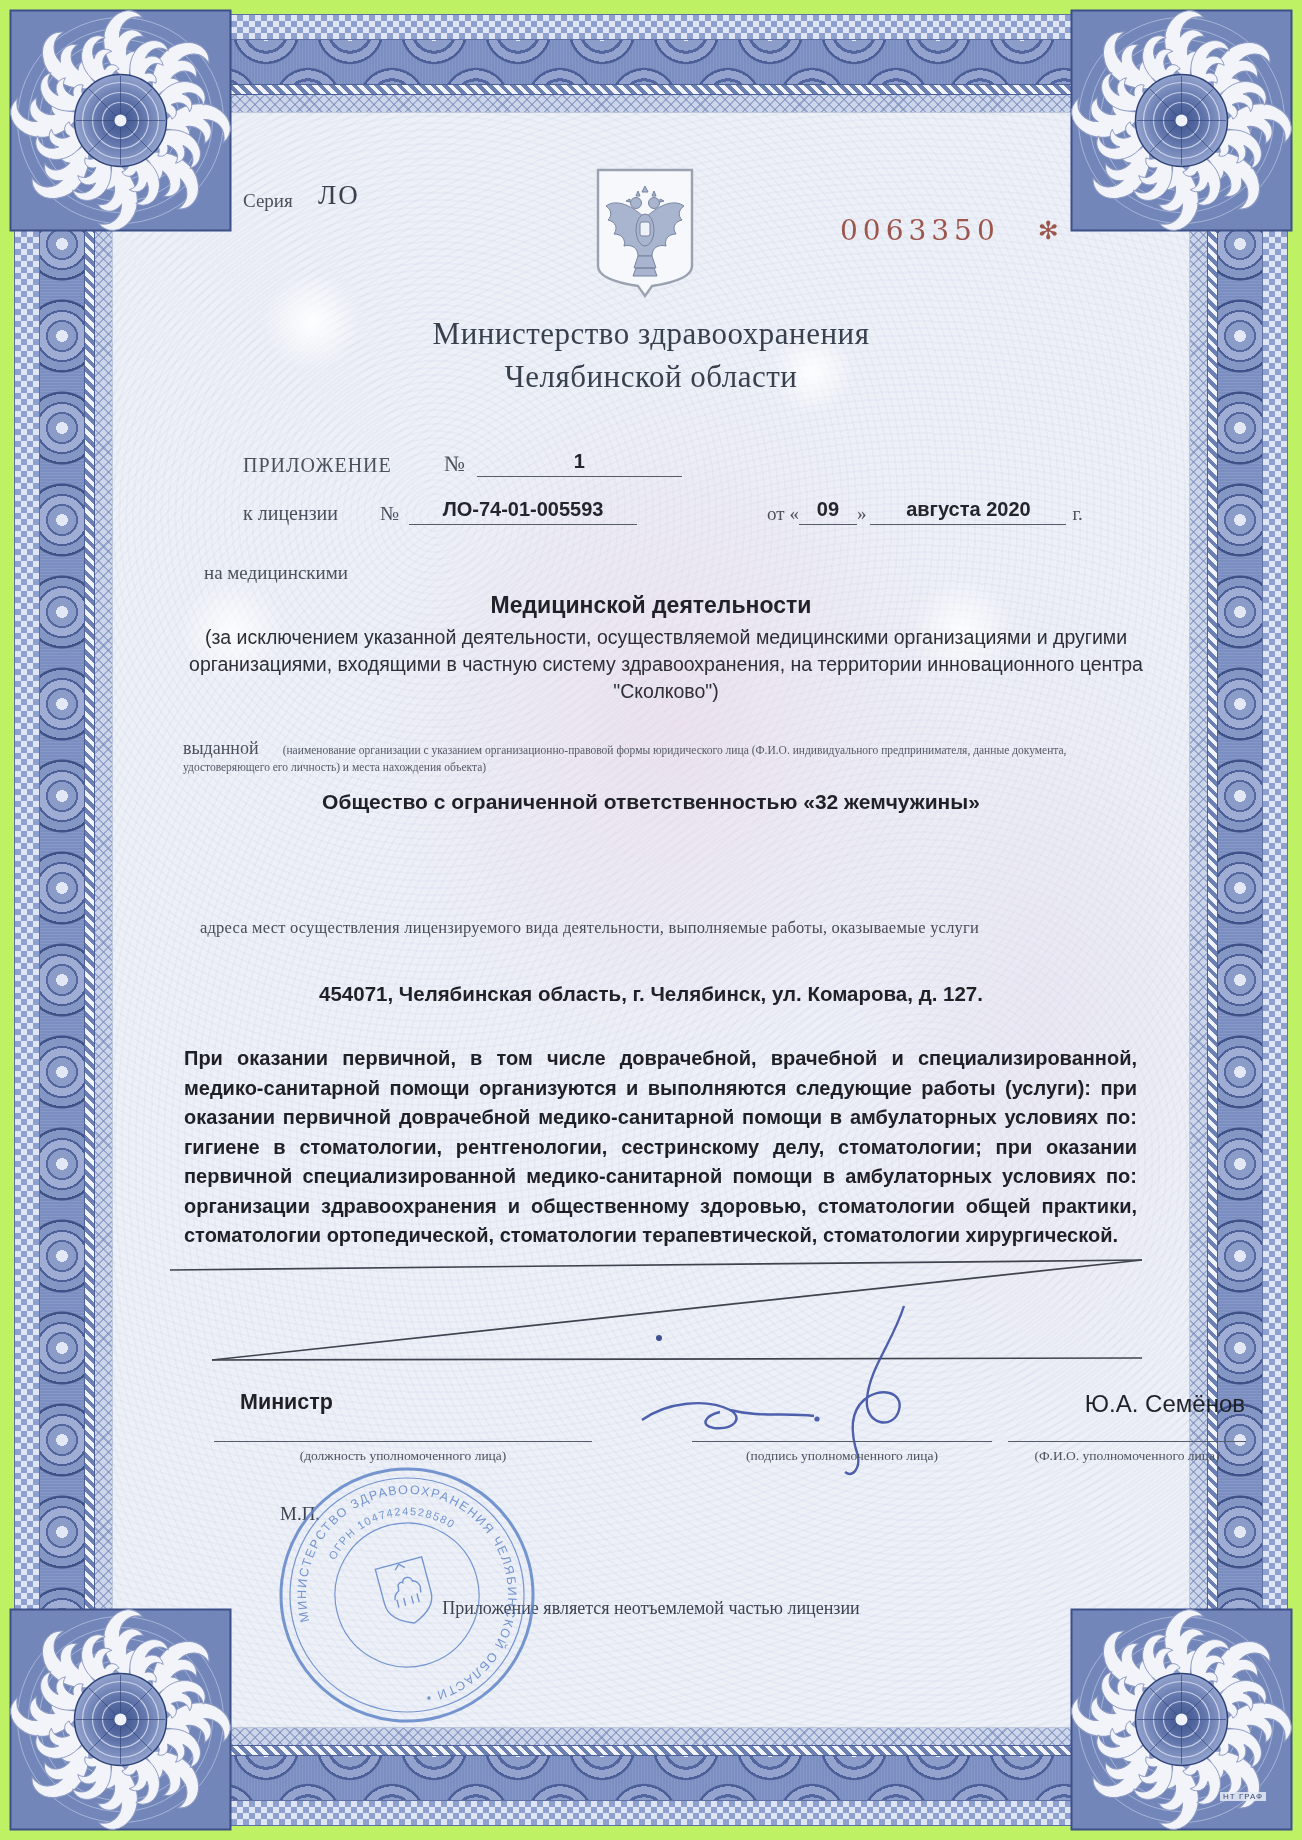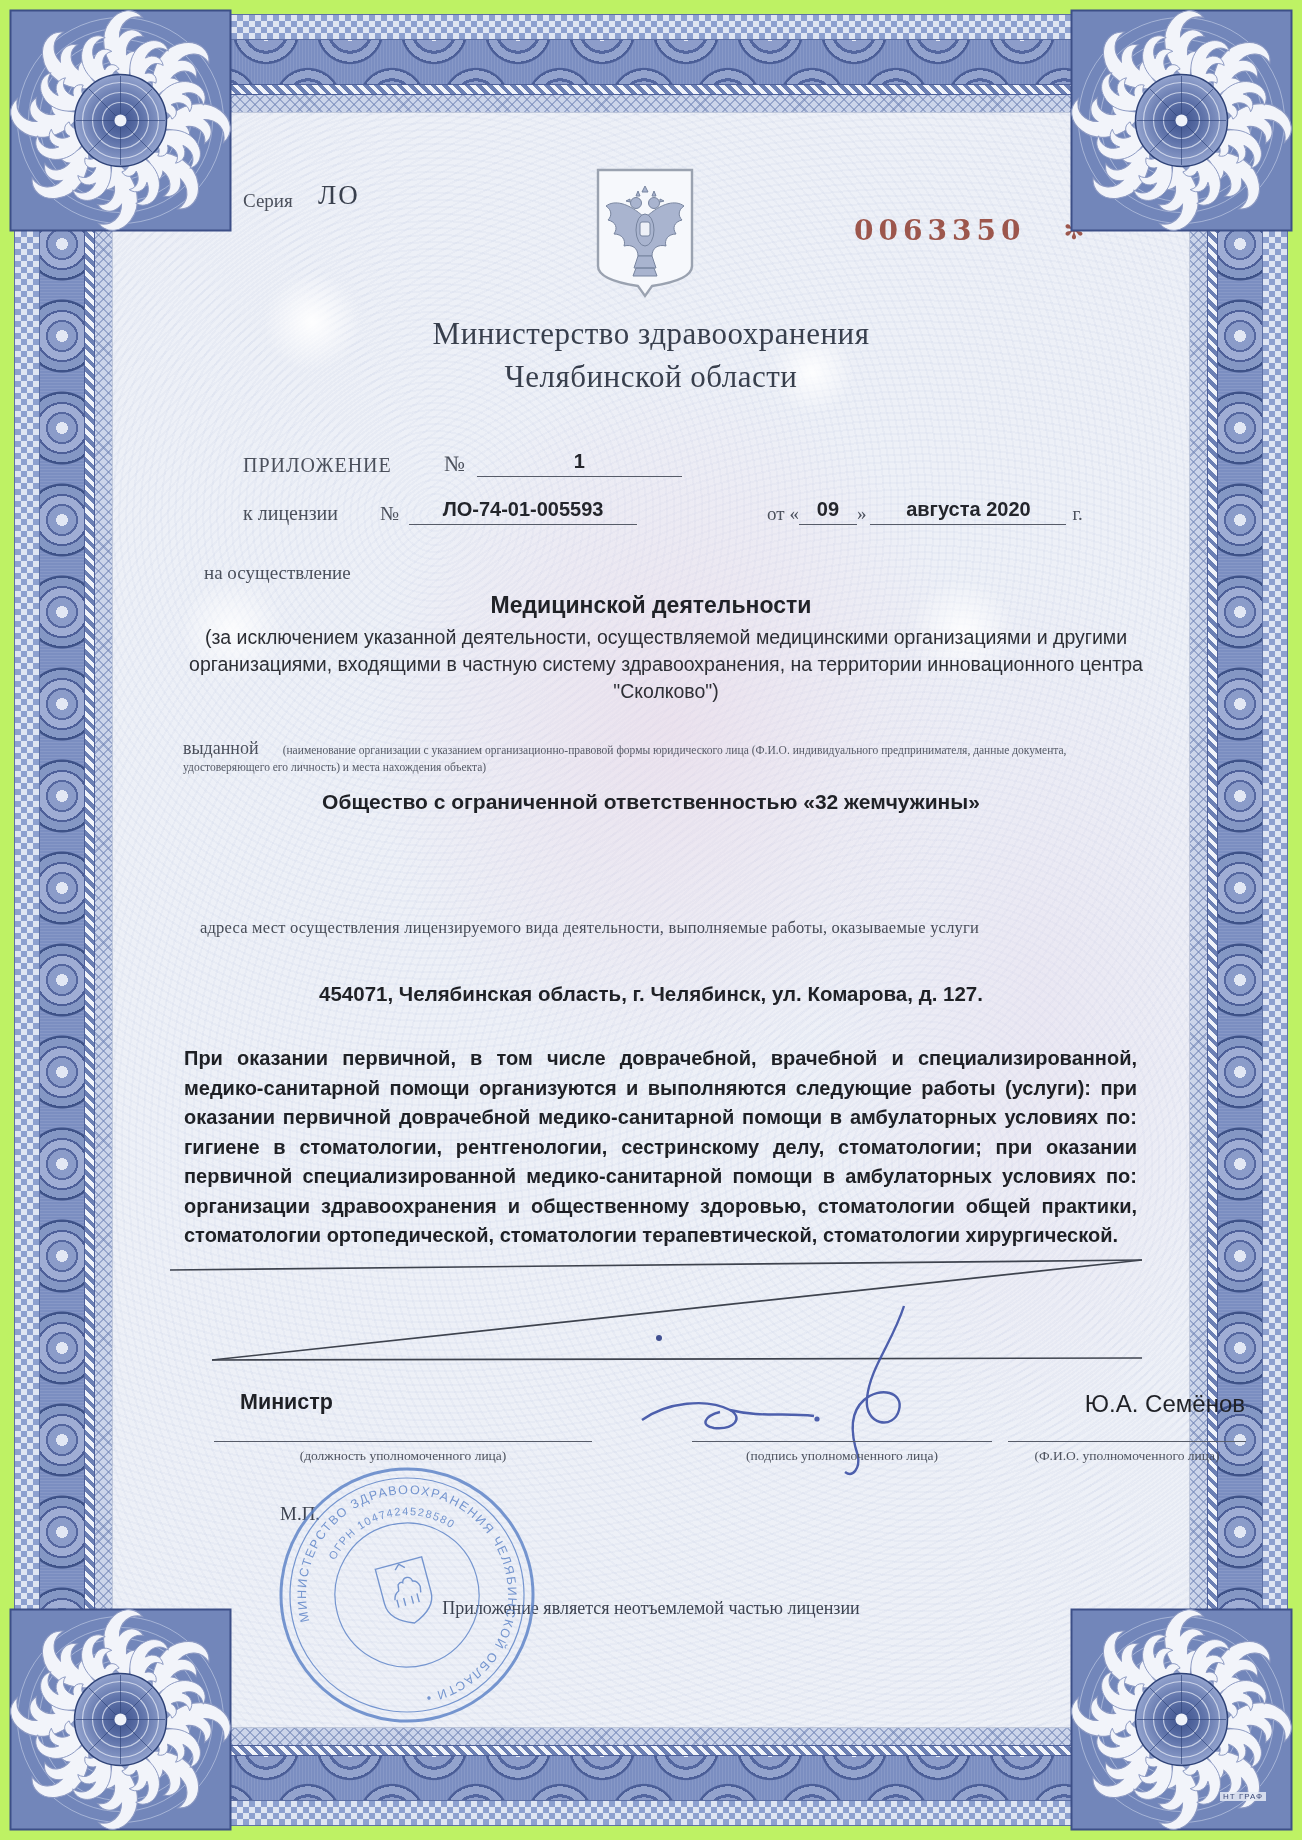--- a/index.html
+++ b/index.html
@@ -170,21 +170,21 @@
       <circle cx="44" cy="37" r="5.5"></circle>
         <circle cx="62" cy="37" r="5.5"></circle>
       <path d="M38 36 l-4 -1 4 -2 z M68 36 l4 -1 -4 -2 z"></path>
       <path d="M44 30 l2 -5 2 5 z M60 30 l2 -5 2 5 z M50 26 l3 -6 3 6 z"></path>
       <path d="M46 90 L42 102 H64 L60 90 Z M44 102 l-3 8 h24 l-3 -8 z"></path>
     </g>
     <rect x="48" y="56" width="10" height="14" rx="2" fill="#eef1f8" stroke="#77849f" stroke-width="1"></rect>
   </svg>
 
   <div class="abs row" style="left:840px;top:214px;gap:38px;align-items:flex-start;">
-    <span style="font-family:'DejaVu Serif',serif;font-weight:bold;font-size:28px;letter-spacing:5px;color:#9c564c;margin-left:14px;">0063350</span>
+    <span style="font-family:'DejaVu Serif',serif;font-weight:normal;font-size:28px;letter-spacing:5px;color:#9c564c;">0063350</span>
     <span style="font-size:25px;color:#9c564c;line-height:34px;">✻</span>
   </div>
 
   <div class="abs centered" style="top:312px;font-size:31px;line-height:43px;color:#383f4d;letter-spacing:.5px;">
     <div>Министерство здравоохранения</div>
     <div>Челябинской области</div>
   </div>
 
   <div class="abs row" style="left:243px;top:450px;">
     <span class="serif-lbl" style="font-size:20px;letter-spacing:1px;">ПРИЛОЖЕНИЕ</span>
@@ -196,21 +196,21 @@
     <span class="serif-lbl" style="font-size:20px;">к лицензии</span>
     <span class="serif-lbl" style="font-size:20px;margin-left:42px;">№</span>
     <span class="fill" style="width:228px;margin-left:10px;">ЛО-74-01-005593</span>
     <span class="serif-lbl" style="font-size:19px;margin-left:130px;">от «</span>
     <span class="fill" style="width:58px;">09</span>
     <span class="serif-lbl" style="font-size:19px;">»</span>
     <span class="fill" style="width:196px;margin-left:4px;">августа 2020</span>
     <span class="serif-lbl" style="font-size:19px;margin-left:6px;">г.</span>
   </div>
 
-  <div class="abs serif-lbl" style="left:204px;top:562px;font-size:19px;">на осуществление</div>
+  <div class="abs serif-lbl" style="left:204px;top:562px;font-size:19px;">на медицинскими</div>
 
   <div class="abs centered" style="top:592px;font-family:'Liberation Sans',sans-serif;font-weight:bold;font-size:23px;color:#202227;">Медицинской деятельности</div>
 
   <div class="abs" style="left:180px;right:150px;top:624px;text-align:center;font-family:'Liberation Sans',sans-serif;font-size:19.5px;line-height:27px;color:#2d2f35;">(за исключением указанной деятельности, осуществляемой медицинскими организациями и другими организациями, входящими в частную систему здравоохранения, на территории инновационного центра "Сколково")</div>
 
   <div class="abs" style="left:183px;right:158px;top:740px;line-height:16px;">
     <span style="font-size:18px;color:#4a4f5b;margin-right:20px;">выданной</span>
     <span style="font-size:11.5px;color:#555a66;">(наименование организации с указанием организационно-правовой формы юридического лица (Ф.И.О. индивидуального предпринимателя, данные документа, удостоверяющего его личность) и места нахождения объекта)</span>
   </div>
 

